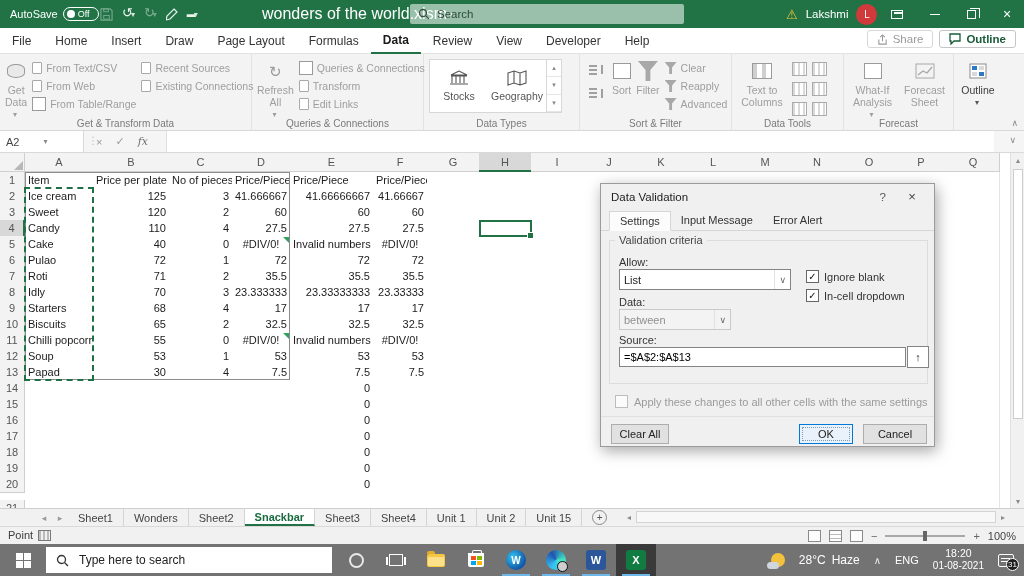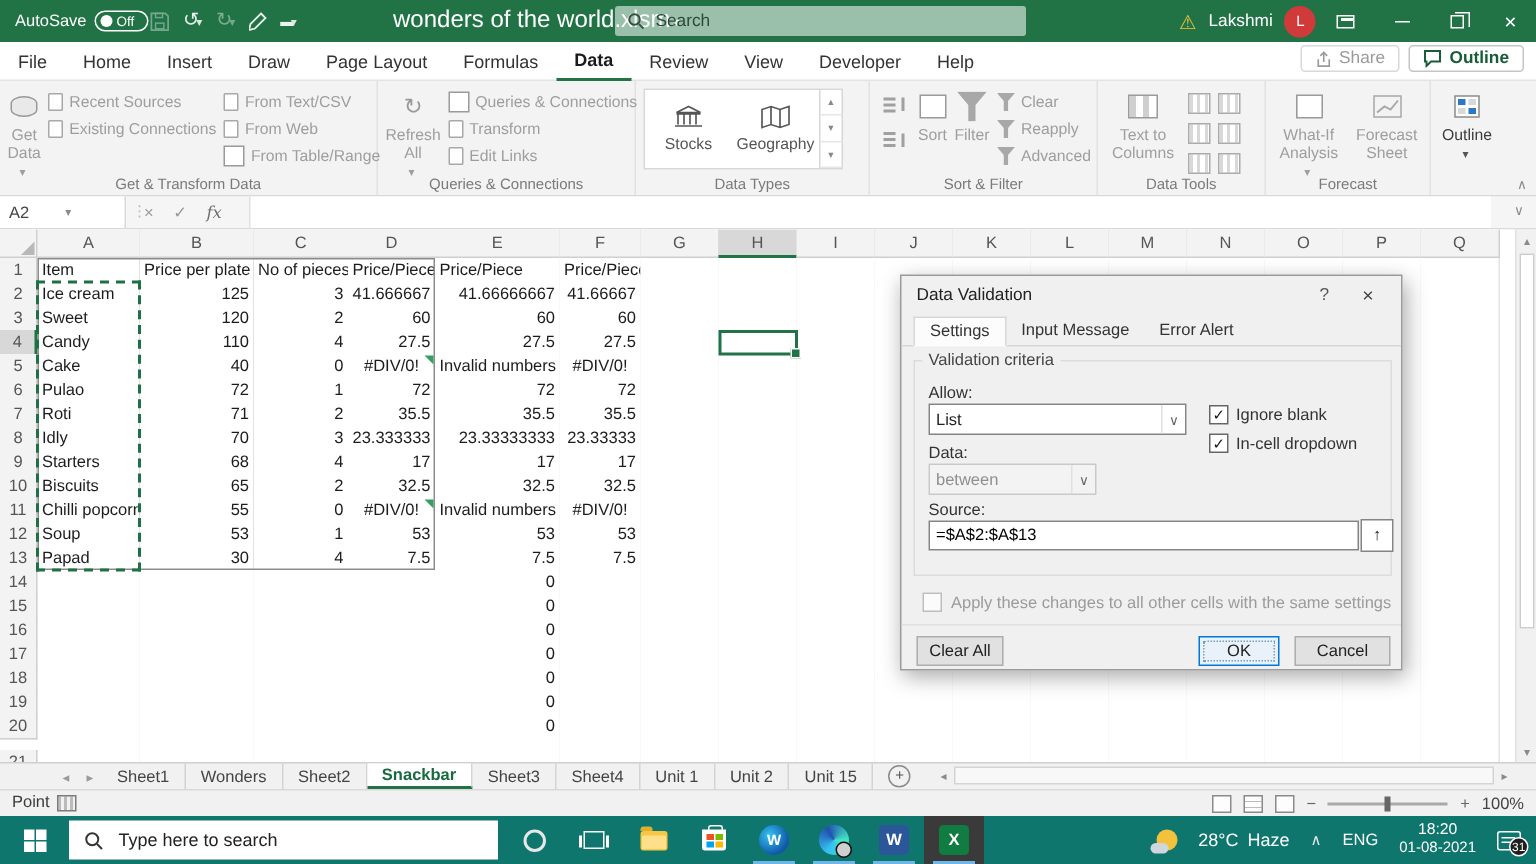--- a/index.html
+++ b/index.html
@@ -133,21 +133,21 @@
   .cb.dis{border-color:#BDBDBD;background:#FBFBFB}
   .cblbl{position:absolute;color:#333}
   .cblbl.dis{color:#9b9b9b}
   .srcinput{position:absolute;left:18px;top:163px;width:287px;height:20px;border:1px solid #848484;font-size:11px;padding:0 4px;font-family:"Liberation Sans",sans-serif}
   .rangebtn{position:absolute;left:306px;top:162px;width:22px;height:22px;border:1px solid #848484;background:#fff;display:flex;align-items:center;justify-content:center;font-weight:bold;color:#222}
   .dlg-sep{position:absolute;left:0;top:232px;width:333px;border-top:1px solid #E0E0E0}
   .dbtn{position:absolute;top:240px;height:20px;background:#E1E1E1;border:1px solid #ADADAD;display:flex;align-items:center;justify-content:center;font-size:11px;color:#222}
   .dbtn.ok{background:#E9F2FB;border:1px solid var(--okb);outline:1px dotted #7a9ebd;outline-offset:-4px}
 
   
-  .taskbar{position:absolute;left:0;top:544px;width:1024px;height:32px;background:#0f766e;color:#fff}
+  .taskbar{position:absolute;left:0;top:544px;width:1024px;height:32px;background:#737373;color:#fff}
   .startbtn{position:absolute;left:0;top:0;width:46px;height:32px;display:flex;align-items:center;justify-content:center}
   .winlogo{display:grid;grid-template-columns:7px 7px;grid-template-rows:7px 7px;gap:1px}
   .winlogo span{background:#fff}
   .tsearch{position:absolute;left:46px;top:3px;width:286px;height:26px;background:#fff;display:flex;align-items:center;gap:10px;padding:0 10px;color:#222;font-size:12px}
   .tico{position:absolute;top:0;width:40px;height:32px;display:flex;align-items:center;justify-content:center}
   .tico.run::after{content:"";position:absolute;left:6px;right:6px;bottom:0;height:2px;background:var(--ublue)}
   .tico.activeapp{background:#3a3a3a}
   .cortana{width:15px;height:15px;border:2px solid #e8e8e8;border-radius:50%}
   .taskview{width:14px;height:12px;border:1px solid #fff;position:relative}
   .taskview::before{content:"";position:absolute;left:-4px;top:2px;width:2px;height:8px;background:#fff}
@@ -268,39 +268,39 @@
       <div class="bigbtn">
         <span class="bicon">
             <span class="i-cyl"></span>
           </span>
         <span>Get Data</span>
           <span class="dd" style="color:#9e9e9e">▾</span>
       </div>
       <div class="smallcol">
         <span class="sitem">
             <span class="i-page"></span>
+            <span>From Text/CSV</span>
+          </span>
+        <span class="sitem">
+            <span class="i-page"></span>
+            <span>From Web</span>
+          </span>
+        <span class="sitem">
+            <span class="i-grid"></span>
+            <span>From Table/Range</span>
+          </span>
+      </div>
+      <div class="smallcol">
+        <span class="sitem">
+            <span class="i-page"></span>
             <span>Recent Sources</span>
           </span>
         <span class="sitem">
             <span class="i-page"></span>
             <span>Existing Connections</span>
-          </span>
-      </div>
-      <div class="smallcol">
-        <span class="sitem">
-            <span class="i-page"></span>
-            <span>From Text/CSV</span>
-          </span>
-        <span class="sitem">
-            <span class="i-page"></span>
-            <span>From Web</span>
-          </span>
-        <span class="sitem">
-            <span class="i-grid"></span>
-            <span>From Table/Range</span>
           </span>
       </div>
       <div class="rglabel">Get &amp; Transform Data</div>
     </div>
 
     <div class="rgroup" style="width:172px">
       <div class="bigbtn">
         <span class="bicon">
             <span class="i-refresh">↻</span>
           </span>

